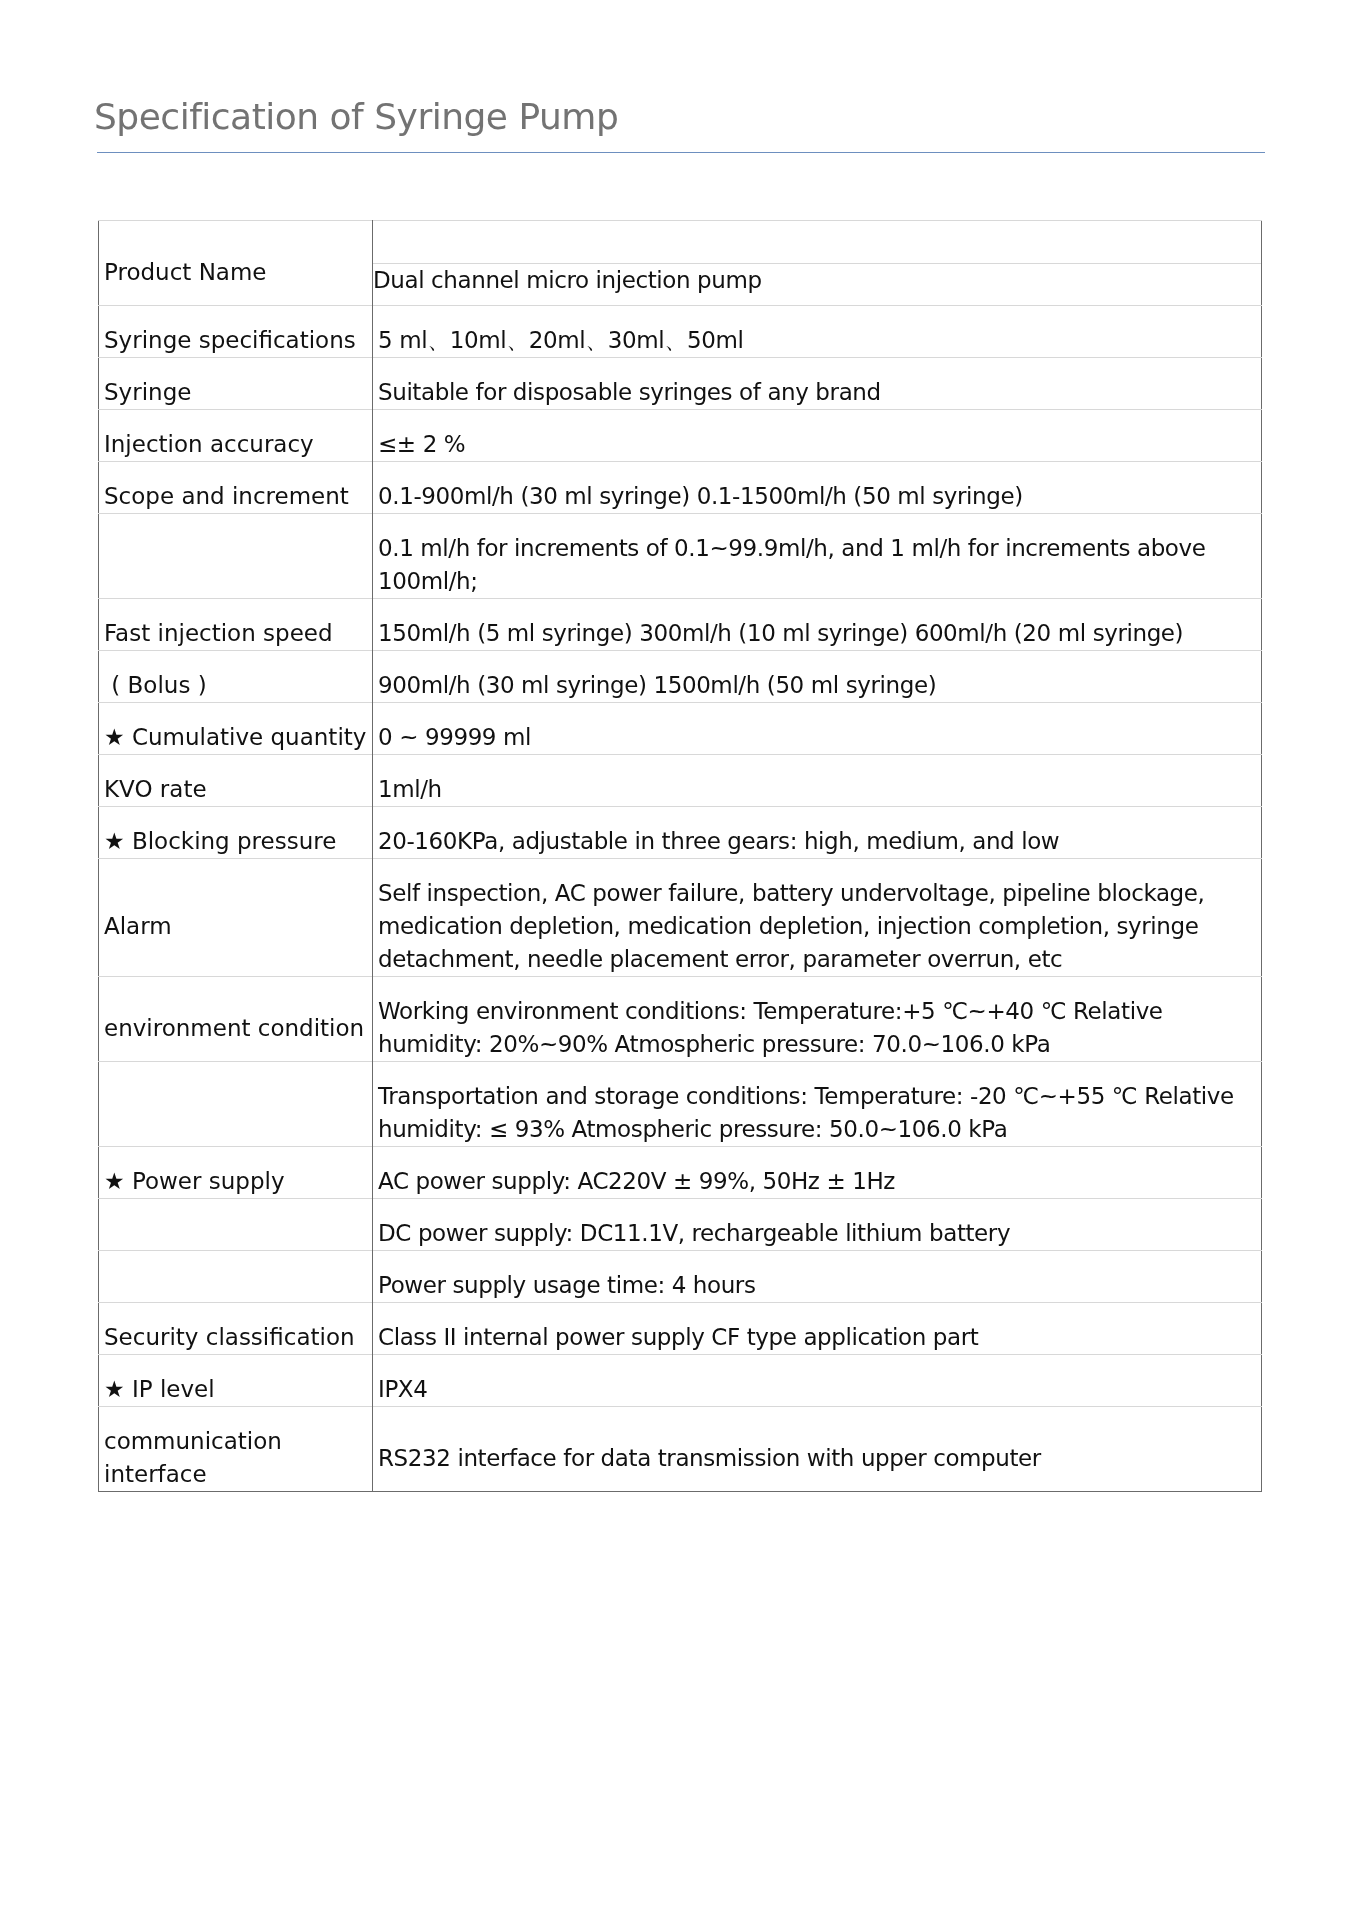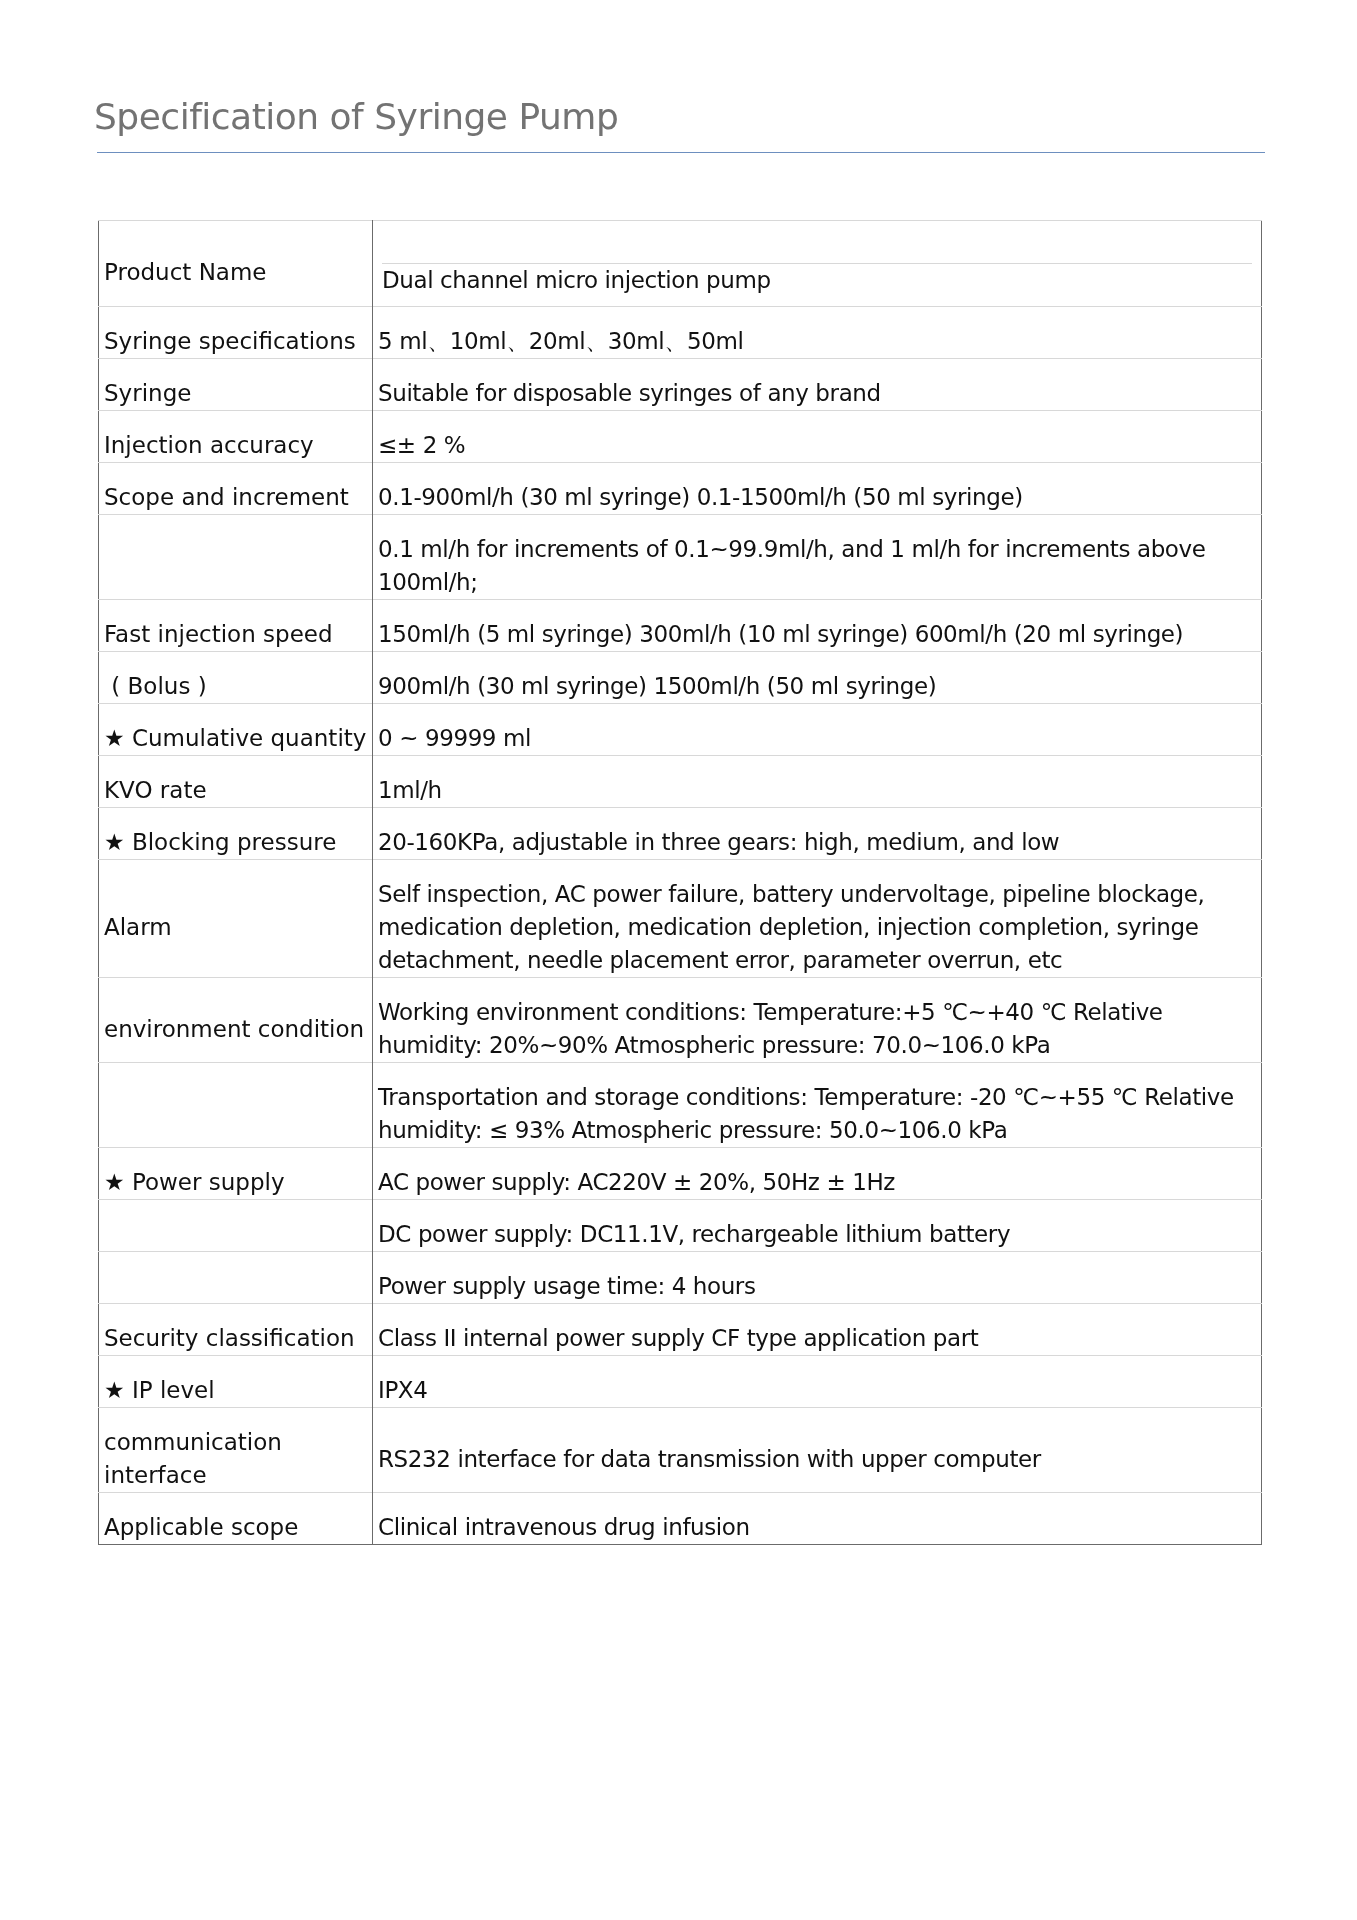--- a/index.html
+++ b/index.html
@@ -21,21 +21,21 @@
 </head>
 <body>
 
 <div class="title">Specification of Syringe Pump</div>
 <div class="rule"></div>
 
 <table class="spec">
   <tbody>
     <tr class="h66">
       <td class="label">Product Name</td>
-      <td class="val" style="padding:9px">
+      <td class="val" style="padding:0">
         <div class="inner-line"></div>
         <div class="center" style="height:33px">Dual channel micro injection pump</div>
       </td>
     </tr>
     <tr class="h33">
       <td class="label">Syringe specifications</td>
       <td class="val">5 ml、10ml、20ml、30ml、50ml</td>
     </tr>
     <tr class="h33">
       <td class="label">Syringe</td>
@@ -80,21 +80,21 @@
     <tr class="h66">
       <td class="label">environment condition</td>
       <td class="val">Working environment conditions: Temperature:+5 ℃~+40 ℃ Relative humidity: 20%~90% Atmospheric pressure: 70.0~106.0 kPa</td>
     </tr>
     <tr class="h66">
       <td class="label"></td>
       <td class="val">Transportation and storage conditions: Temperature: -20 ℃~+55 ℃ Relative humidity: ≤ 93% Atmospheric pressure: 50.0~106.0 kPa</td>
     </tr>
     <tr class="h33">
       <td class="label">★ Power supply</td>
-      <td class="val">AC power supply: AC220V ± 20%, 50Hz ± 1Hz</td>
+      <td class="val">AC power supply: AC220V ± 99%, 50Hz ± 1Hz</td>
     </tr>
     <tr class="h33">
       <td class="label"></td>
       <td class="val">DC power supply: DC11.1V, rechargeable lithium battery</td>
     </tr>
     <tr class="h33">
       <td class="label"></td>
       <td class="val">Power supply usage time: 4 hours</td>
     </tr>
     <tr class="h33">
@@ -102,18 +102,14 @@
       <td class="val">Class II internal power supply CF type application part</td>
     </tr>
     <tr class="h33">
       <td class="label">★ IP level</td>
       <td class="val">IPX4</td>
     </tr>
     <tr class="h66">
       <td class="label">communication interface</td>
       <td class="val">RS232 interface for data transmission with upper computer</td>
     </tr>
-    <tr class="h33">
-      <td class="label">Applicable scope</td>
-      <td class="val">Clinical intravenous drug infusion</td>
-    </tr>
   </tbody>
 </table>
 
 </body></html>

